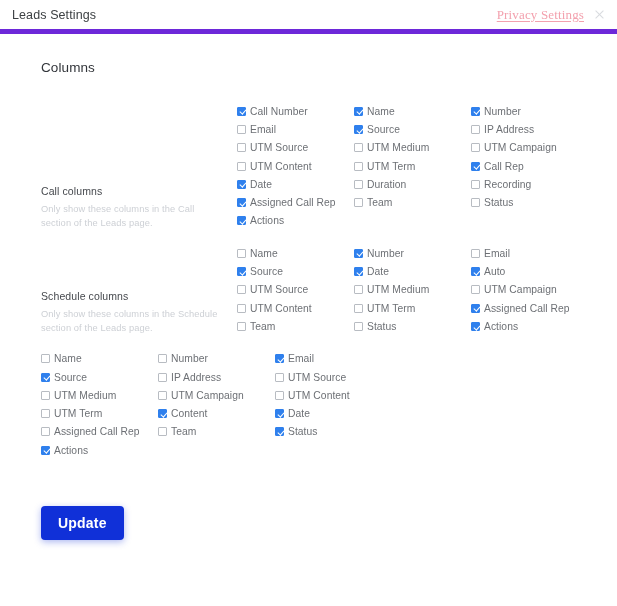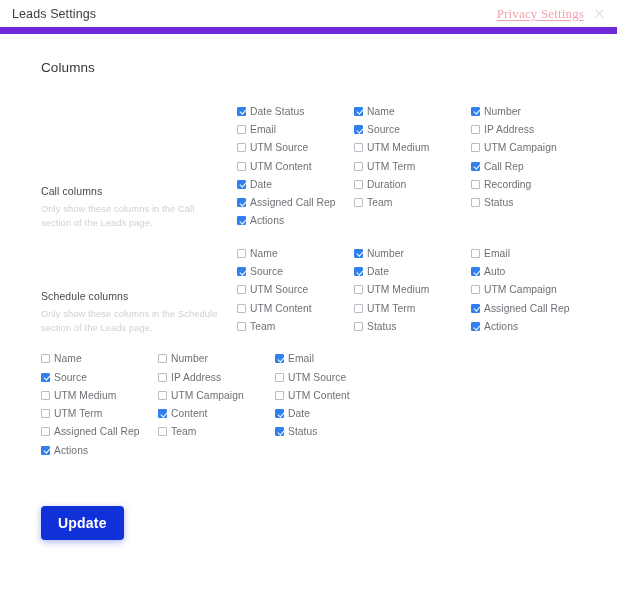--- a/index.html
+++ b/index.html
@@ -19,21 +19,21 @@
 
   
   .header {
     position: relative;
     height: 34px;
     display: flex;
     align-items: center;
     justify-content: space-between;
     padding: 0 12px 0 12px;
     background: #ffffff;
-    border-bottom: 7px solid #6d28d9;
+    border-bottom: 5px solid #6d28d9;
   }
   .header-title {
     font-size: 12.5px;
     color: #3c4043;
     letter-spacing: .1px;
   }
   .header-right {
     display: flex;
     align-items: center;
     gap: 10px;
@@ -180,21 +180,21 @@
     <div id="groups-root">
         <div class="group">
           <div class="group-label-col">
             <div class="group-label">Call columns</div>
             <div class="group-desc">Only show these columns in the Call section of the Leads page.</div>
           </div>
           <div class="checks">
             <div class="check-col">
               <label class="check-row">
                 <span class="box on"></span>
-                <span class="check-label">Date Status</span>
+                <span class="check-label">Call Number</span>
               </label>
               <label class="check-row">
                 <span class="box"></span>
                 <span class="check-label">Email</span>
               </label>
               <label class="check-row">
                 <span class="box"></span>
                 <span class="check-label">UTM Source</span>
               </label>
               <label class="check-row">

